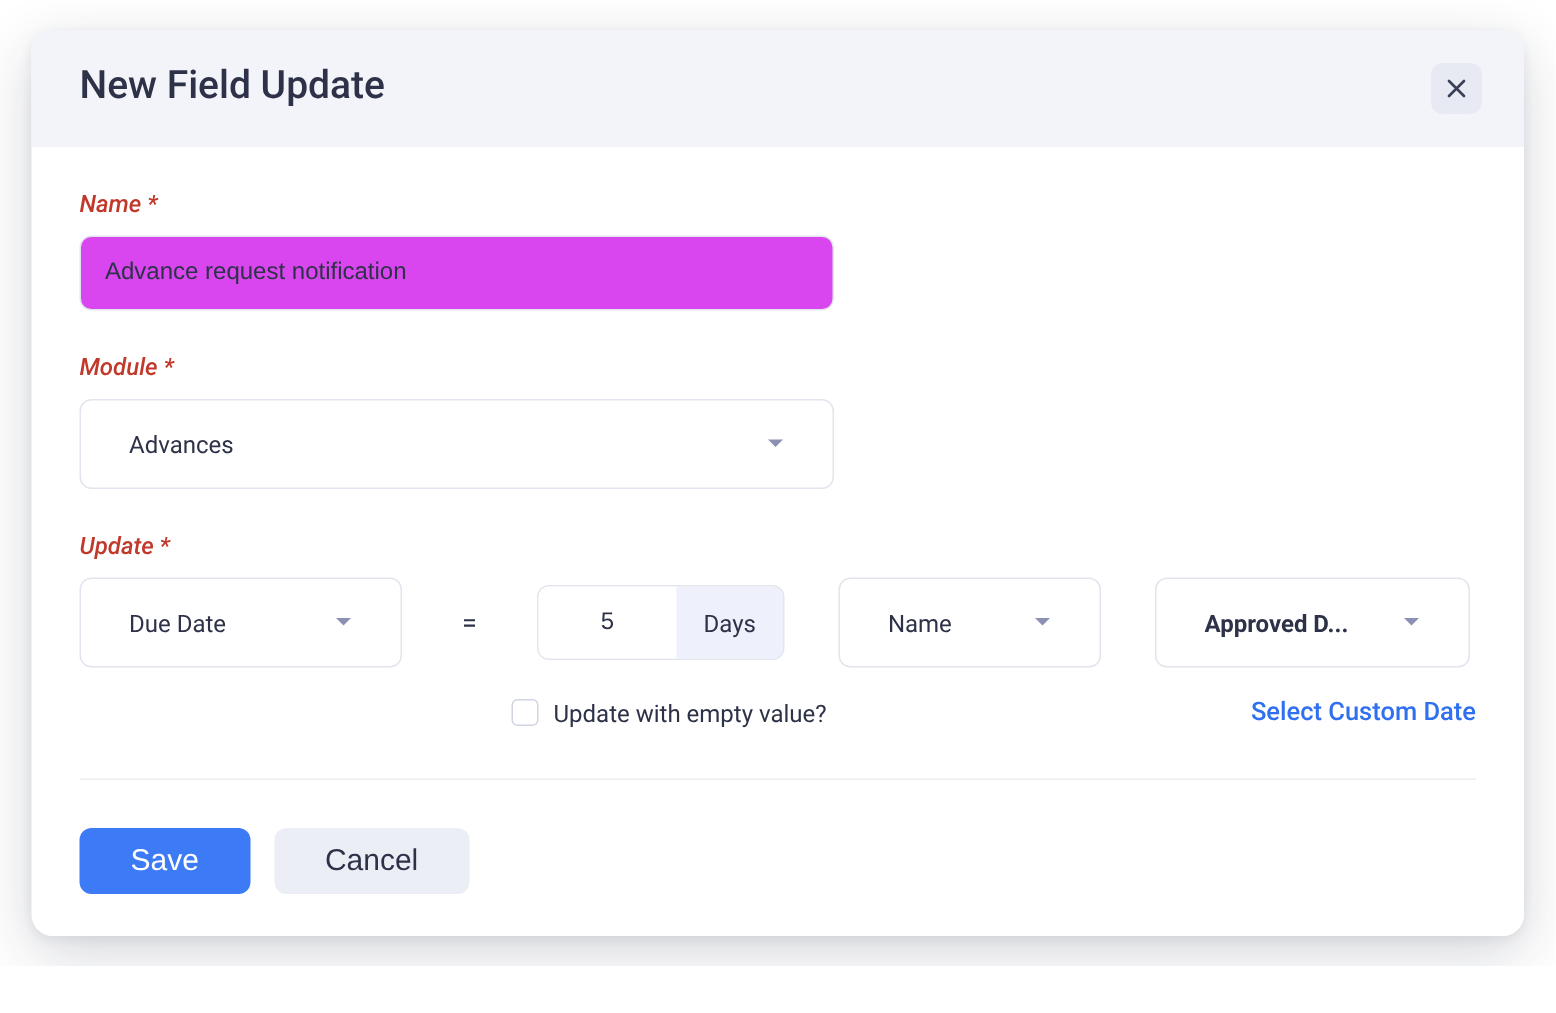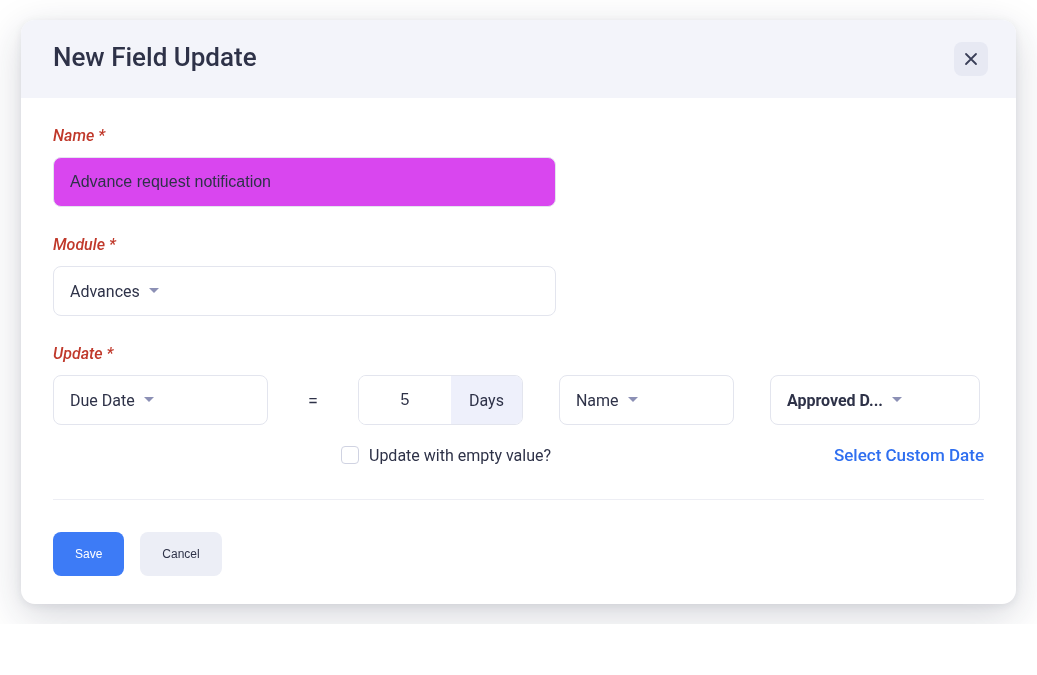--- a/index.html
+++ b/index.html
@@ -57,27 +57,28 @@
     height: 50px;
     border: 1px solid #e3e5ee;
     border-radius: 8px;
     padding: 0 16px;
     font-size: 16px;
     color: #2e3248;
     outline: none;
     background: #d946ef;
   }
   .select-box {
-    height: 50px;
+    height: 60px;
     border: 1px solid #e3e5ee;
     border-radius: 8px;
     background: #ffffff;
     display: flex;
     align-items: center;
-    padding: 0 16px;
+    justify-content: space-between;
+    padding: 0 32px;
     cursor: pointer;
     font-size: 16px;
     color: #2e3248;
   }
   .select-box .sel-text {
     white-space: nowrap;
     overflow: hidden;
     text-overflow: ellipsis;
     padding-right: 8px;
   }
@@ -158,22 +159,22 @@
     margin-top: 34px;
   }
   .dialog-footer {
     padding: 22px 32px 28px 32px;
     display: flex;
     gap: 16px;
   }
   .btn {
     height: 44px;
     border-radius: 8px;
-    padding: 0 22px;
-    font-size: 12px;
+    padding: 0 34px;
+    font-size: 20px;
     display: flex;
     align-items: center;
     justify-content: center;
     cursor: pointer;
     border: none;
   }
   .btn-primary {
     background: #3d7bf6;
     color: #ffffff;
   }

